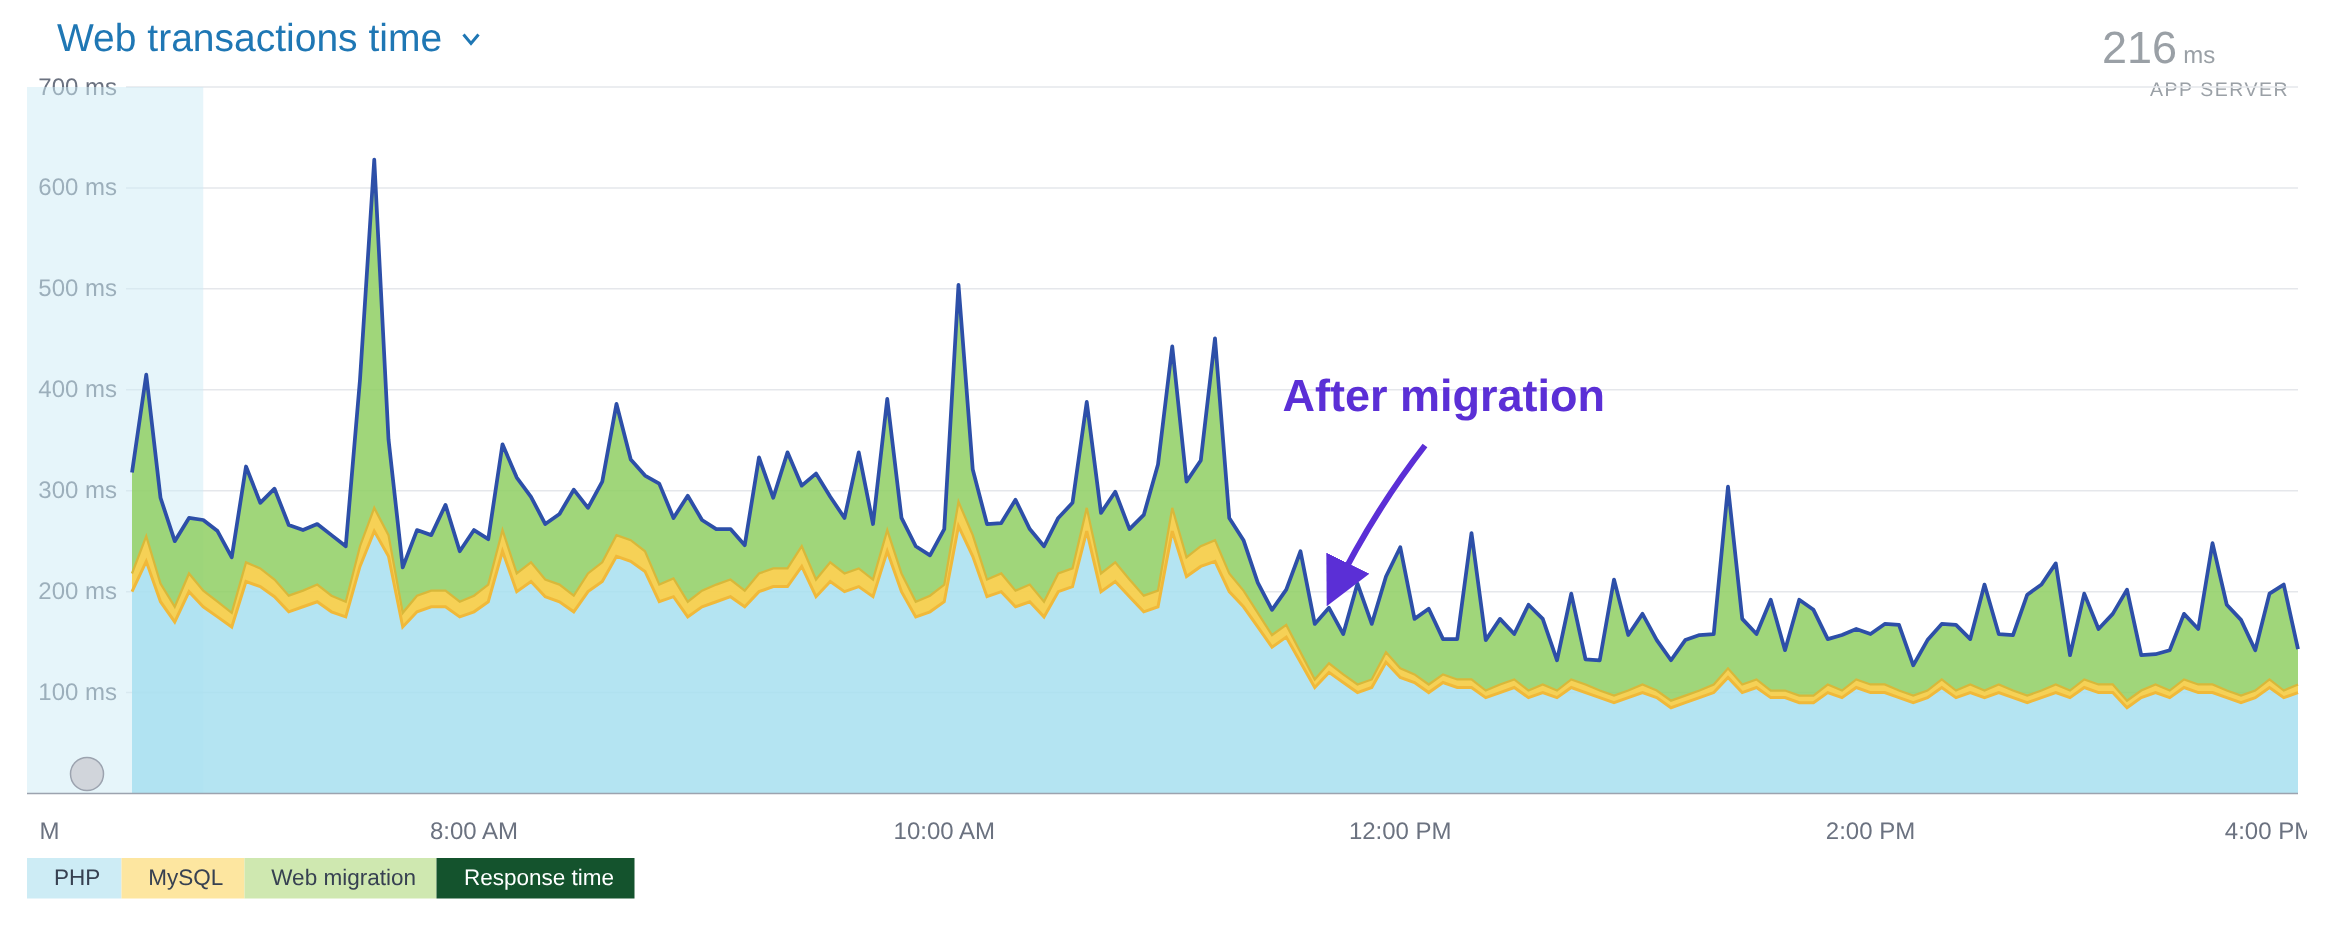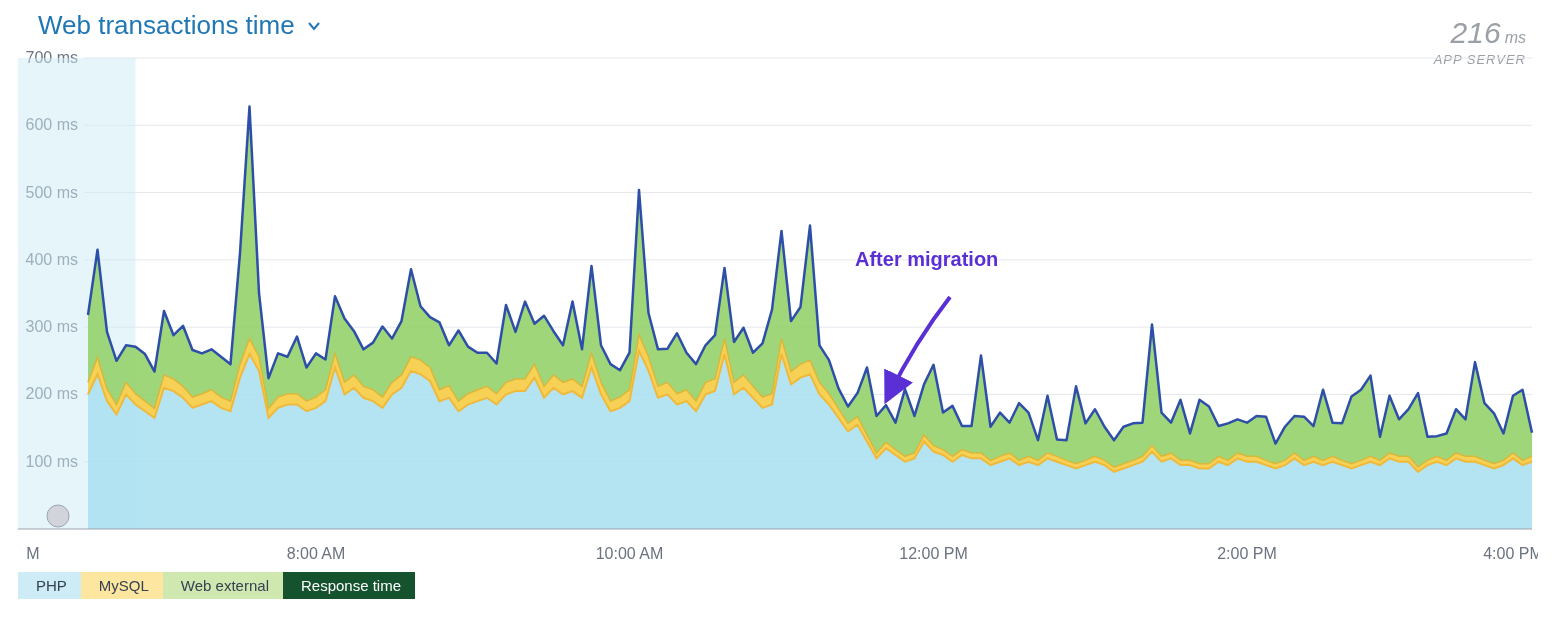--- a/index.html
+++ b/index.html
@@ -1,37 +1,37 @@
 <!DOCTYPE html>
 <html><head>
 <meta charset="utf-8">
 <style>
   html,body{margin:0;padding:0;background:#fff;font-family:-apple-system,BlinkMacSystemFont,"Segoe UI",Helvetica,Arial,sans-serif;color:#4a4a4a;}
   .wrap{position:relative;width:1556px;height:625px;}
   .title-row{position:absolute;left:38px;top:10px;display:flex;align-items:center;gap:12px;cursor:pointer;}
   .title{color:#1f77b4;font-size:26px;font-weight:500;}
   .chev{width:14px;height:14px;}
   .chev svg{display:block;}
-  .stat{position:absolute;right:30px;top:16px;text-align:right;font-style:italic;}
+  .stat{position:absolute;right:30px;top:16px;text-align:left;}
   .stat-num{color:#9aa0a6;font-size:30px;font-weight:300;display:inline;}
   .stat-unit{color:#9aa0a6;font-size:16px;font-weight:400;margin-left:4px;}
   .stat-sub{color:#9aa0a6;font-size:13px;letter-spacing:1px;margin-top:2px;margin-left:32px;}
   .chart{position:absolute;left:18px;top:46px;width:1520px;height:523px;}
   .svg-chart{width:100%;height:100%;display:block;}
   .x-tick text{fill:#6b7280;font-size:16px;text-anchor:middle;}
   .grid line{stroke:#e5e7eb;stroke-width:1;}
   .axis-line{stroke:#9ca3af;stroke-width:1;}
   .legend{position:absolute;left:18px;top:572px;display:flex;gap:0;}
   .legend-item{display:flex;align-items:center;gap:8px;padding:5px 14px 5px 10px;font-size:15px;color:#374151;cursor:pointer;}
   .sw{width:0;height:0;}
   .li-php{background:#cdecf5;}
   .li-mysql{background:#fde6a0;}
   .li-web{background:#cfe8b0;}
   .li-resp{background:#14532d;color:#fff;}
-  .annotation{position:absolute;color:#5b2fd6;font-weight:700;font-size:20px;pointer-events:none;}
+  .annotation{position:absolute;color:#5b2fd6;font-weight:700;font-size:30px;pointer-events:none;}
   .arrow{position:absolute;pointer-events:none;}
   .faded-band{fill:#cdecf5;opacity:.5;}
 </style>
 </head>
 <body>
 
 <div class="wrap">
   <div class="title-row">
     <span class="title">Web transactions time</span>
     <span class="chev">
@@ -102,20 +102,20 @@
     <div class="legend-item li-php">
         <span class="sw"></span>
         <span>PHP</span>
       </div>
     <div class="legend-item li-mysql">
         <span class="sw"></span>
         <span>MySQL</span>
       </div>
     <div class="legend-item li-web">
         <span class="sw"></span>
-        <span>Web external</span>
+        <span>Web migration</span>
       </div>
     <div class="legend-item li-resp">
         <span class="sw"></span>
         <span>Response time</span>
       </div>
   </div>
 </div>
 
 </body></html>

